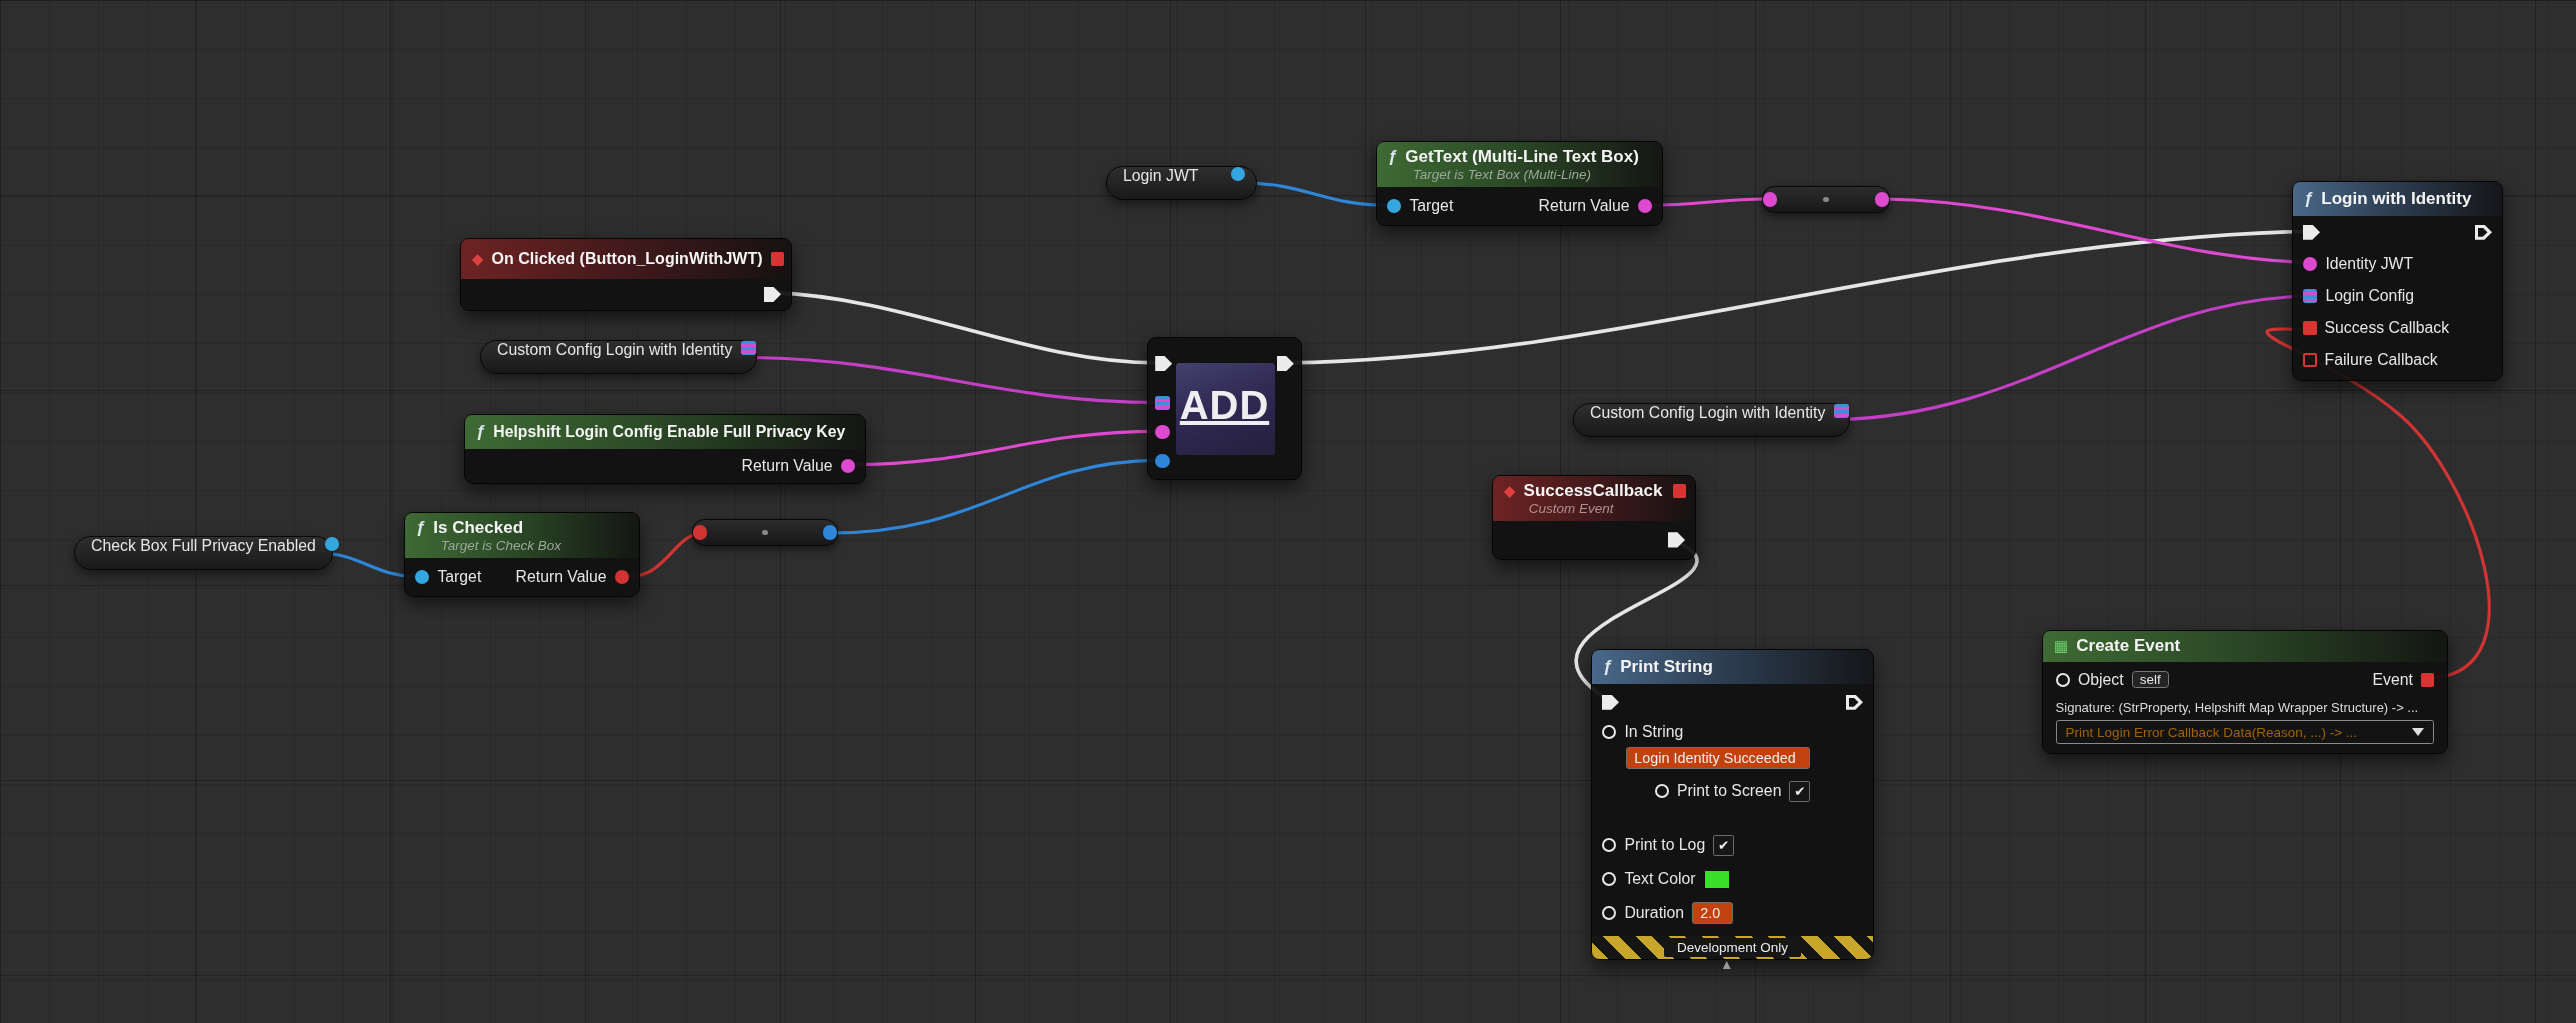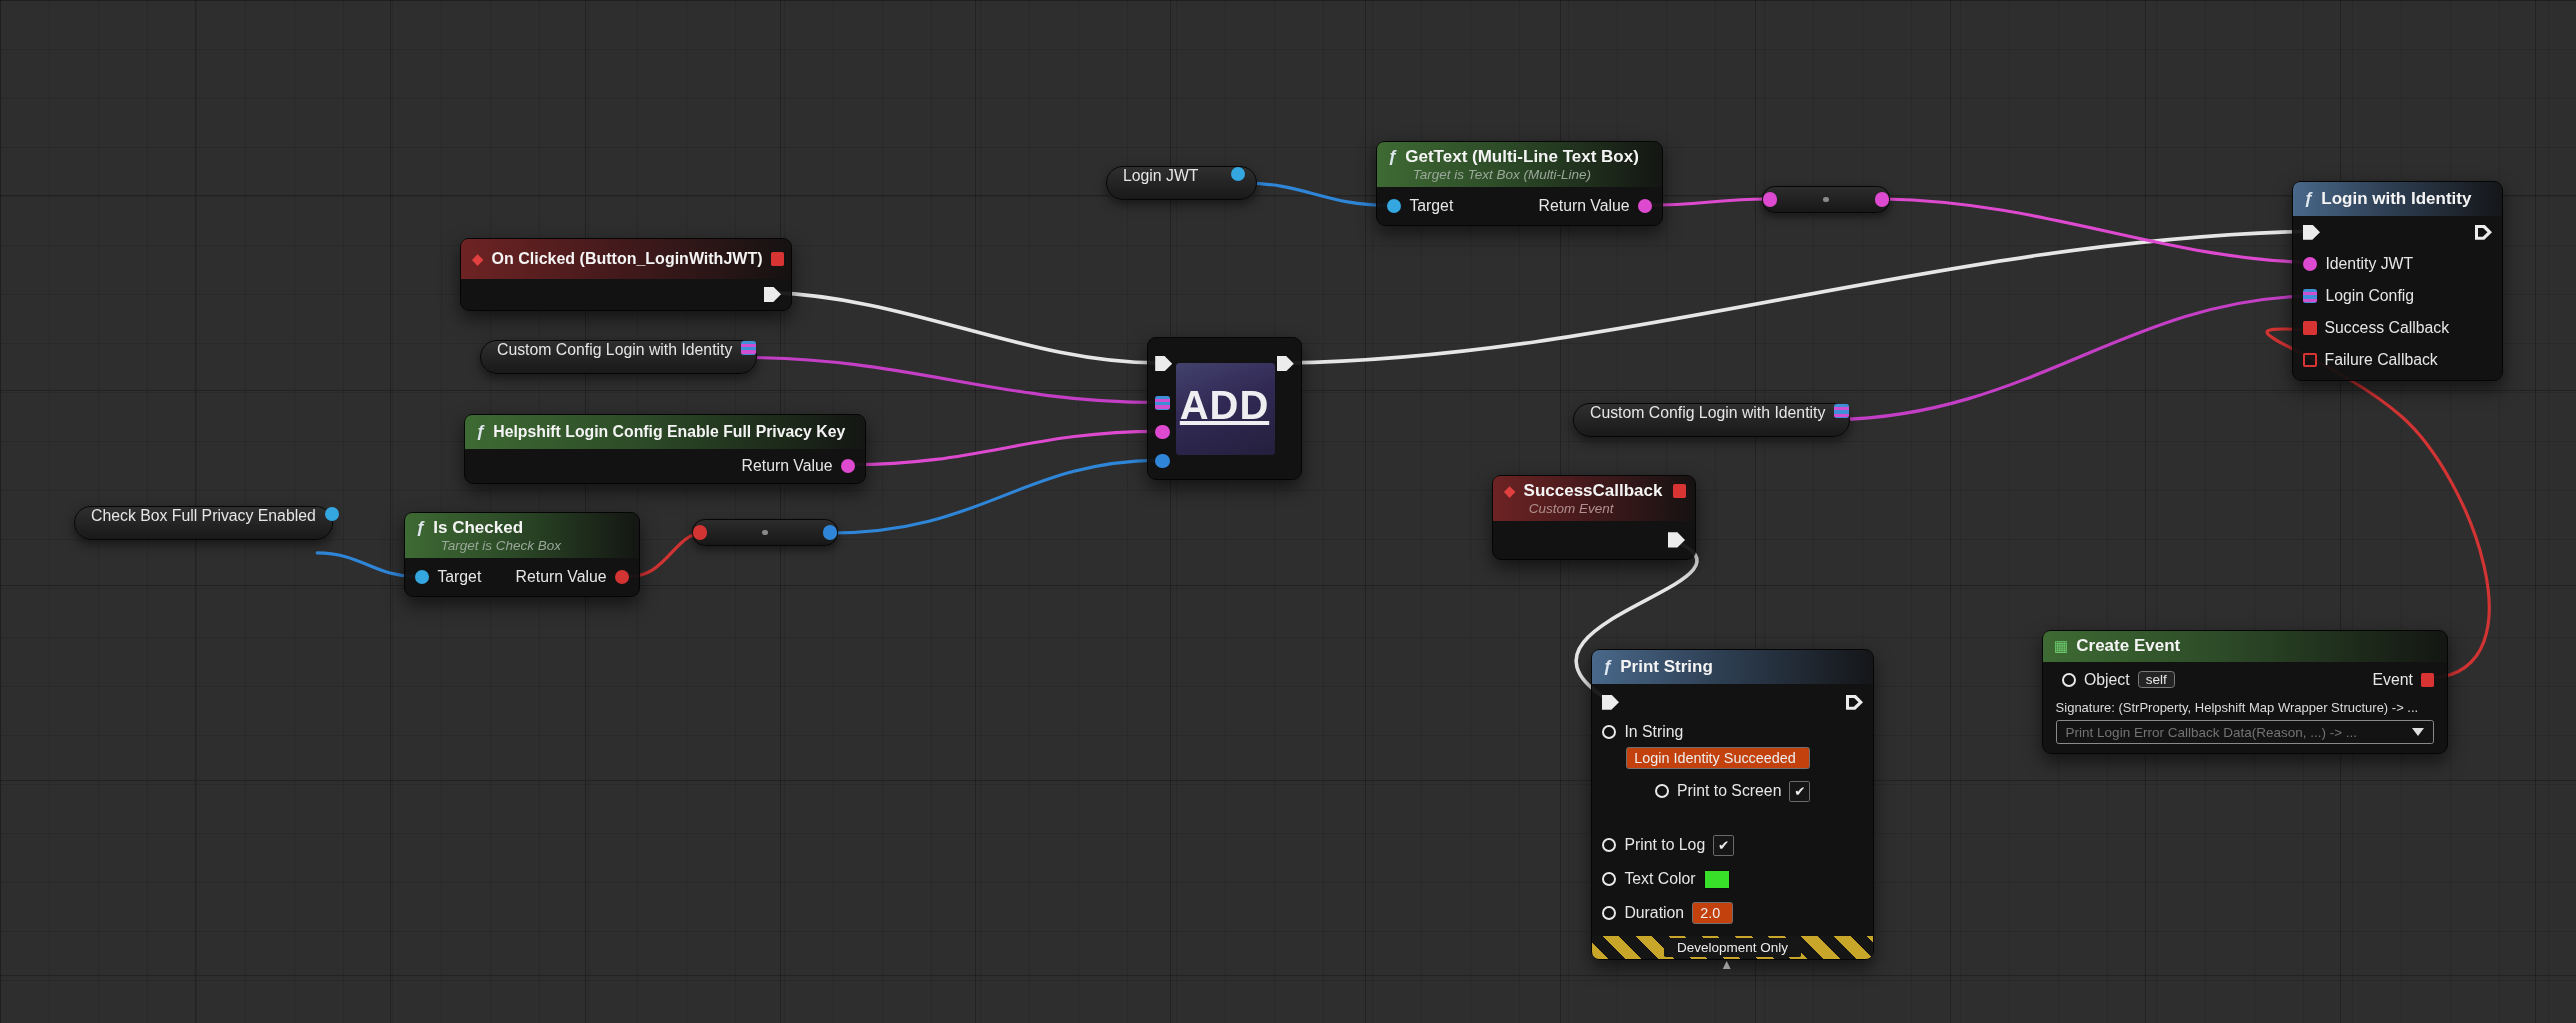--- a/index.html
+++ b/index.html
@@ -76,21 +76,21 @@
 
   .field{background:#c2410c;border:0.9px solid #6f6f6f;border-radius:2.7px;color:#eee;
     font-size:14.4px;padding:1.8px 7.2px;font-family:"Liberation Sans",sans-serif;box-sizing:border-box;}
   .checkbox{width:19px;height:19px;background:#161616;border:0.9px solid #6a6a6a;border-radius:1.8px;
     display:flex;align-items:center;justify-content:center;font-size:13.5px;color:#ececec;flex:none;}
   .swatch{width:24px;height:17px;background:#38e02a;border:0.9px solid #0c0c0c;flex:none;}
   .chip{background:#242424;border:0.9px solid #7a7a7a;border-radius:3.6px;padding:0 7.2px;font-size:13.5px;color:#e6e6e6;}
   .sig{font-size:13px;color:#dcdcdc;padding:1.8px 12.6px 5.4px 12.6px;white-space:nowrap;overflow:hidden;}
   .dropdown{display:flex;align-items:center;justify-content:space-between;gap:9px;
     background:#131313;border:0.9px solid #8a8a8a;border-radius:2.7px;margin:0 12.6px 9px 12.6px;
-    padding:3.6px 9px;font-size:13.5px;color:#737373;white-space:nowrap;overflow:hidden;}
+    padding:3.6px 9px;font-size:13.5px;color:#a16207;white-space:nowrap;overflow:hidden;}
   .caret{width:0;height:0;border-left:6.3px solid transparent;border-right:6.3px solid transparent;
     border-top:8px solid #dedede;flex:none;}
 
   .dev-banner{height:23.4px;margin-top:5.4px;border-radius:0 0 7.2px 7.2px;
     background:repeating-linear-gradient(45deg,#c7a62a 0 11.7px,#151515 11.7px 23.4px);
     display:flex;align-items:center;justify-content:center;}
   .dev-banner span{background:#161616;color:#ececec;font-size:13.5px;line-height:19px;padding:0 12.6px;border-radius:1.8px;}
   .collapse-arrow{position:absolute;z-index:2;color:#9a9a9a;font-size:13.5px;}
 
   .add-tile{position:absolute;left:28px;top:25px;width:99px;height:92px;border-radius:3.6px;opacity:0.55;
@@ -128,21 +128,21 @@
   <div class="var-pill" style="left:480px;top:340px;width:277px;">
     <span class="pin-label">Custom Config Login with Identity</span>
     <span class="pin-struct"></span>
   </div>
 
   <div class="var-pill" style="left:1573px;top:403px;width:277px;">
     <span class="pin-label">Custom Config Login with Identity</span>
     <span class="pin-struct"></span>
   </div>
 
-  <div class="var-pill" style="left:74px;top:506px;width:259px;">
+  <div class="var-pill" style="left:74px;top:536px;width:259px;">
     <span class="pin-label">Check Box Full Privacy Enabled</span>
     <span class="pin-circle c-cyan"></span>
   </div>
 
   <div class="reroute" style="left:1762px;top:186px;width:126px;">
     <span class="pin-circle c-pink"></span>
     <span class="bar">
         <span class="dot"></span>
       </span>
     <span class="pin-circle c-pink"></span>
@@ -345,21 +345,21 @@
   </div>
   <span class="collapse-arrow" style="left:1720px;top:957px;">▲</span>
 
   <div class="node" style="left:2042px;top:630px;width:404px;">
     <div class="node-header hdr-green" style="min-height:20px;">
       <div class="hdr-row">
         <span class="ce-icon">▦</span>
         <span class="hdr-title">Create Event</span>
       </div>
     </div>
-    <div class="row" style="height:36px;padding:0 12.6px;margin-left:6px;">
+    <div class="row" style="height:36px;padding:0 12.6px;">
       <span class="pin-l">
         <span class="pin-circle c-cyan hollow"></span>
         <span class="pin-label">Object</span>
         <span class="chip">self</span>
       </span>
       <span class="pin-r">
         <span class="pin-label">Event</span>
         <span class="pin-square"></span>
       </span>
     </div>

